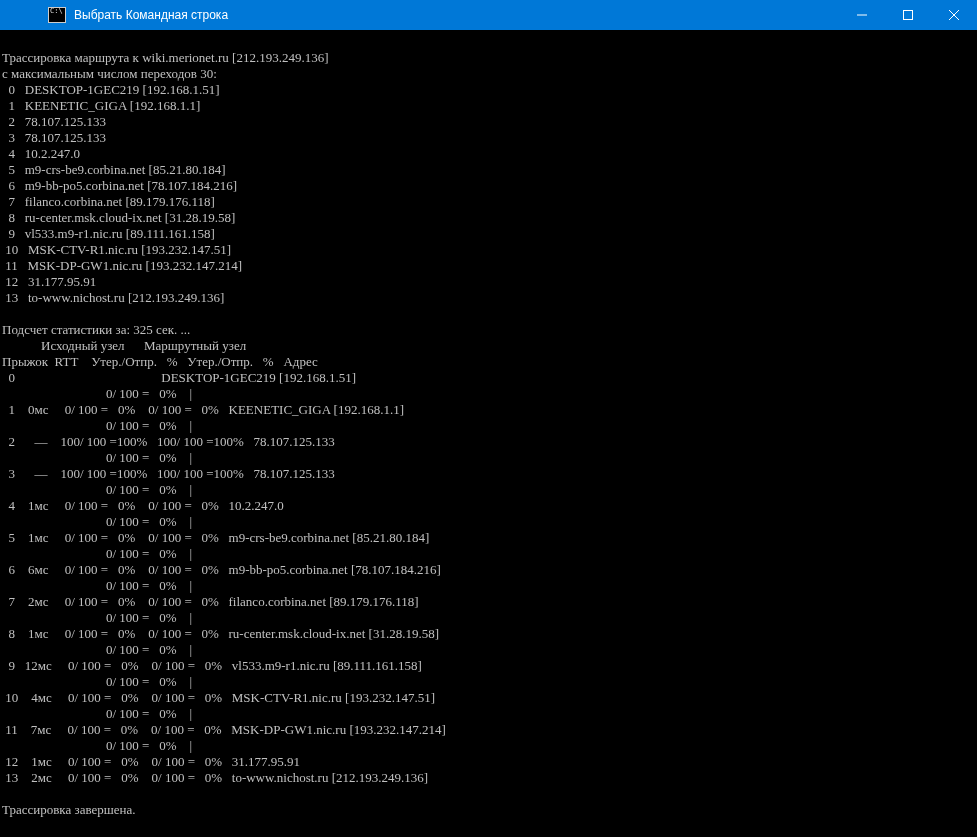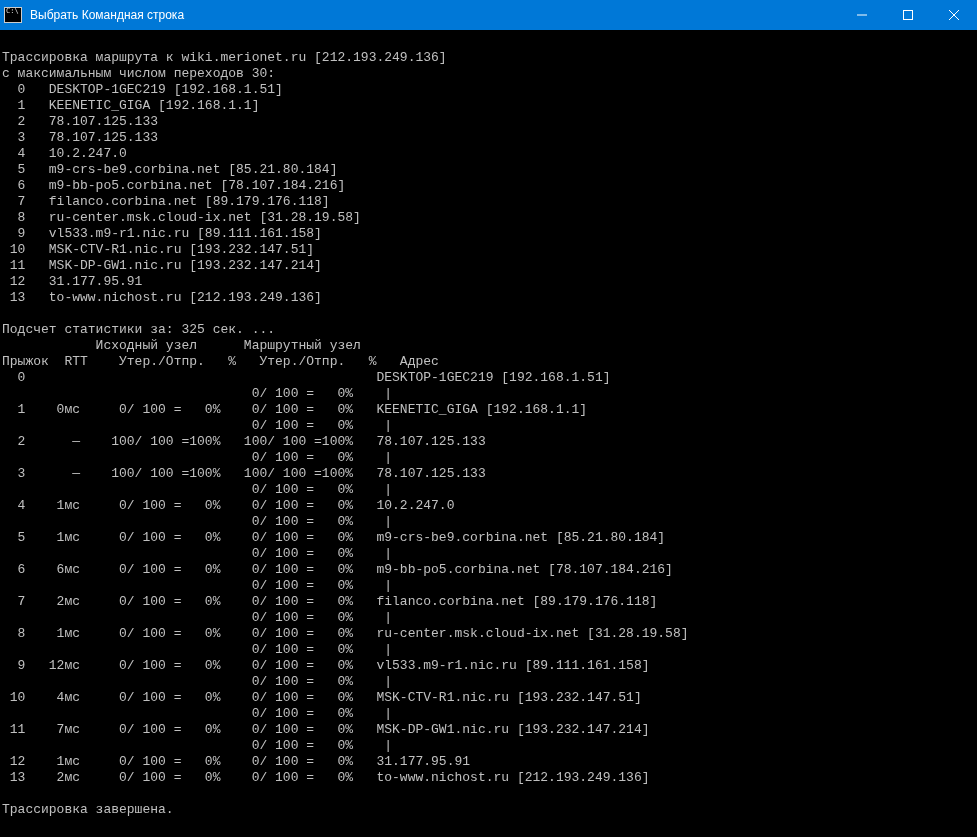--- a/index.html
+++ b/index.html
@@ -21,20 +21,21 @@
   }
   .titlebar {
     height: 30px;
     background: #0078d7;
     color: #fff;
     display: flex;
     align-items: center;
     font-family: "Segoe UI", Tahoma, sans-serif;
     font-size: 12px;
     user-select: none;
+    padding-left: 44px;
   }
   .titlebar .icon-wrap {
     width: 26px;
     display: flex;
     align-items: center;
     justify-content: center;
   }
   .titlebar .title {
     flex: 1;
     padding-left: 4px;
@@ -69,21 +70,21 @@
     color: #ddd;
     font-family: Consolas, monospace;
     line-height: 8px;
   }
   .terminal {
     flex: 1;
     background: #000;
     color: #c0c0c0;
     padding: 4px 2px;
     white-space: pre;
-    font-family: Liberation Mono, monospace;
+    font-family: Liberation Serif, serif;
     font-size: 13px;
     line-height: 16px;
     overflow: hidden;
   }
   svg { display: block; }
 </style>
 </head>
 <body>
 
 <div class="window">

